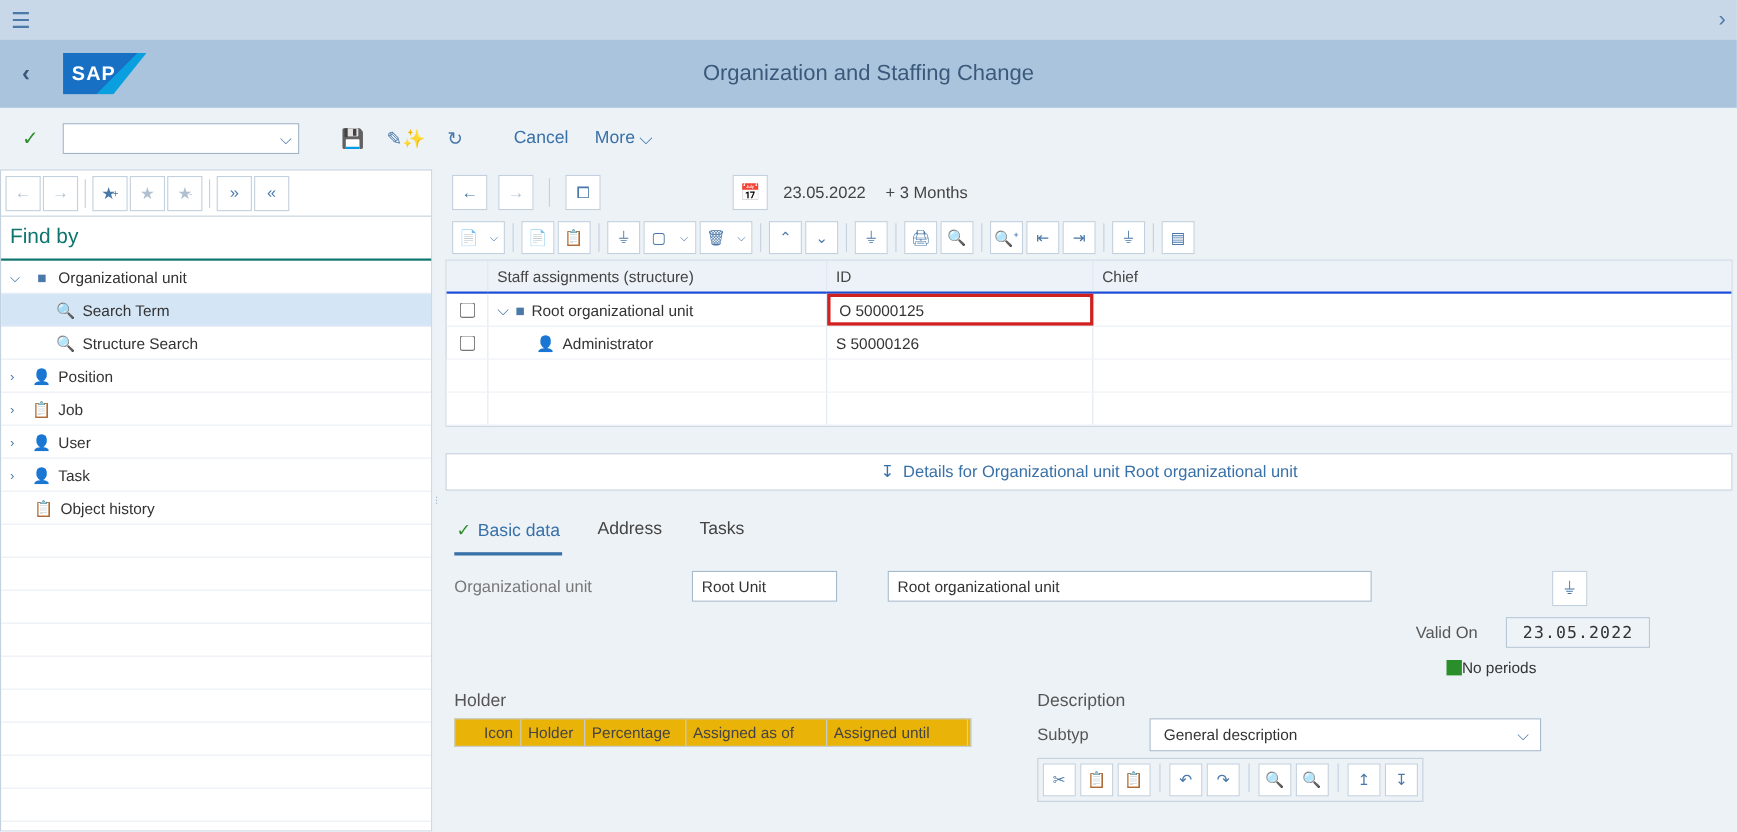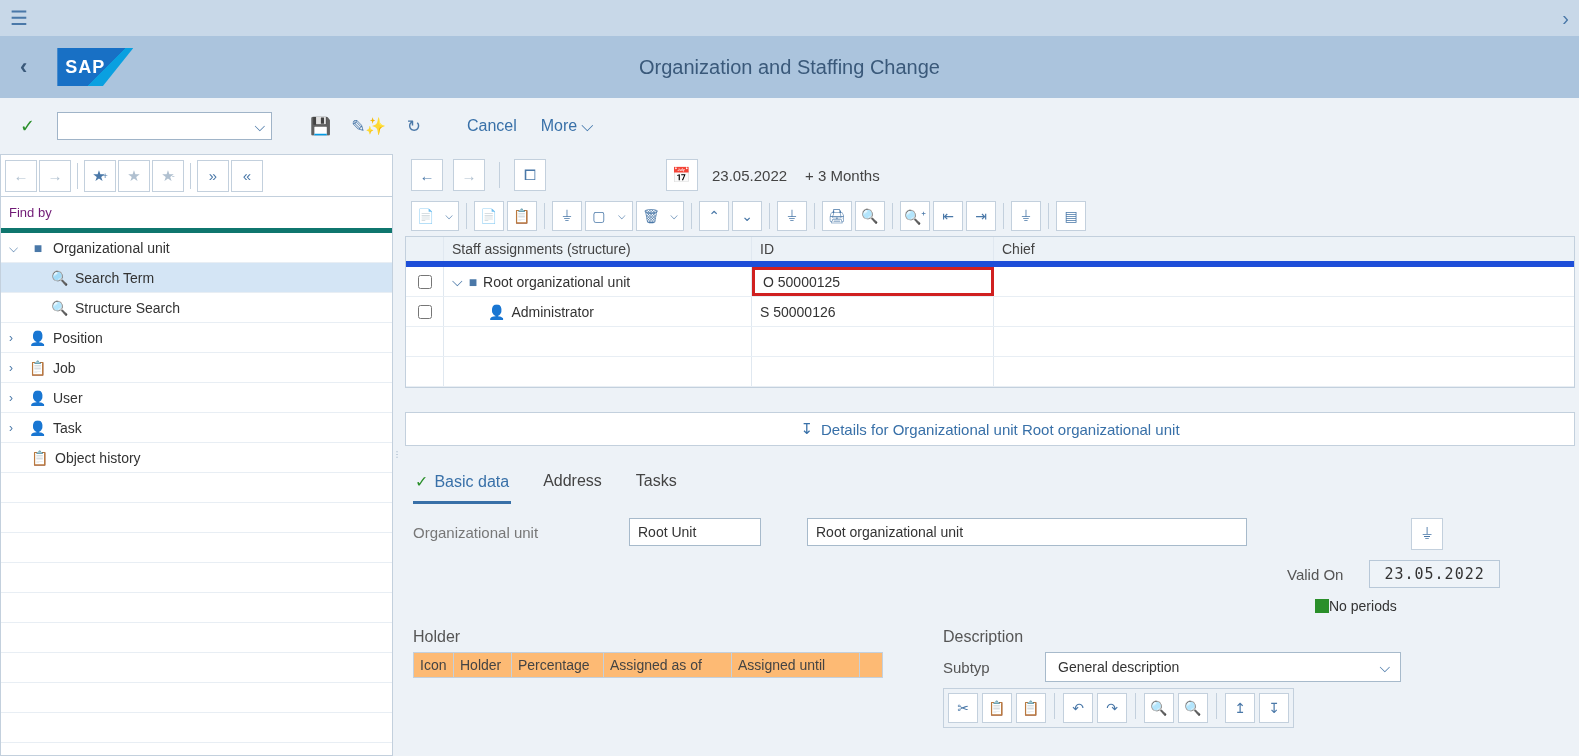--- a/index.html
+++ b/index.html
@@ -27,41 +27,41 @@
 .main { display:flex; height: calc(100vh - 154px); }
 .splitter { width:8px; background:#edf2f7; position:relative; display:flex; align-items:center; justify-content:center;}
 .splitter .dots { color:#8ea4ba; font-size:8px; line-height:4px;}
 
 
 .sidebar { width: 395px; border:1px solid #c3d0dd; background:#fff; display:flex; flex-direction:column;}
 .sb-tools { height:42px; border-bottom:1px solid #c3d0dd; display:flex; align-items:center; padding:0 4px; gap:2px;}
 .icon-btn { width:32px; height:32px; border:1px solid #c3d0dd; background:#fff; display:flex; align-items:center; justify-content:center; color:#4a78a8; font-size:15px; cursor:pointer;}
 .icon-btn.disabled { color:#b0c0d0; }
 .sep { width:1px; height:26px; background:#c3d0dd; margin:0 4px;}
-.findby-label { padding:8px 8px; color:#701a75; font-size:13px; border-bottom:5px solid #0f766e;}
+.findby-label { padding:8px 8px; color:#0f766e; font-size:19px; border-bottom:2px solid #0f766e;}
 .tree { flex:1; overflow:auto;}
 .tree-row { height:30px; display:flex; align-items:center; padding-left:8px; border-bottom:1px solid #e8eef4; cursor:pointer; gap:6px;}
 .tree-row.selected { background:#d4e5f5;}
 .tree-row .arrow { width:14px; color:#4a78a8; font-size:12px;}
 .tree-row .ticon { color:#4a78a8; font-size:14px; width:18px; text-align:center;}
 .tree-row.i1 { padding-left: 30px; }
 .tree-row.i2 { padding-left: 50px; }
 
 
 .content { flex:1; background:#edf2f7; padding:0 4px; display:flex; flex-direction:column;}
 .c-tools1 { height:42px; display:flex; align-items:center; gap:10px; padding:4px 6px;}
 .c-tools2 { height:40px; display:flex; align-items:center; gap:3px; padding:0 6px;}
 .icon-btn.sm { width:30px; height:30px; font-size:14px;}
 .icon-btn.split { width:48px; display:flex; justify-content:space-around;}
 .date-nav .dtxt { color:#444; font-size:15px; margin:0 4px;}
 
 
 .struct-table { border:1px solid #c3d0dd; background:#fff;}
 .st-head, .st-row { display:flex; height:30px; align-items:center;}
-.st-head { background:#ecf2f7; border-bottom:6px solid #1d4ed8; font-size:14px; color:#444;}
+.st-head { background:#ecf2f7; border-bottom:2px solid #1d4ed8; font-size:14px; color:#444;}
 .st-row { border-bottom:1px solid #e8eef4; font-size:14px;}
 .st-row.empty { background:#fff;}
 .col-cb { width:38px; display:flex; justify-content:center; border-right:1px solid #e0e8f0; height:100%; align-items:center;}
 .col-cb input { width:14px; height:14px;}
 .col-staff { width:308px; padding-left:8px; display:flex; align-items:center; gap:6px; border-right:1px solid #e0e8f0; height:100%;}
 .col-id { width:242px; padding-left:8px; border-right:1px solid #e0e8f0; height:100%; display:flex; align-items:center;}
 .col-chief { flex:1; padding-left:8px; height:100%; display:flex; align-items:center;}
 .col-id.highlighted { border:3px solid #d02020; }
 
 
@@ -85,21 +85,21 @@
 .valid-row { display:flex; align-items:center; gap:26px;}
 .valid-row .vlabel { color:#555; font-size:15px;}
 .date-box { border:1px solid #b8c8d8; background:#eef3f8; padding:4px 14px; font-family:monospace; font-size:15px; letter-spacing:1px;}
 .noperiods { display:flex; align-items:center; padding-left:28px;}
 .noperiods .sq { width:14px; height:14px; background:#2a8f2a;}
 
 
 .lower { display:flex; gap:60px; padding:0 8px;}
 .lower-left { width:470px;}
 .lower-left h4, .lower-right h4 { font-weight:normal; color:#555; font-size:16px; margin-bottom:6px;}
-.holder-head { display:flex; border:1px solid #c3d0dd; background:#fdba74;}
+.holder-head { display:flex; border:1px solid #c3d0dd; background:#eab308;padding-left:20px;}
 .holder-head .hc { border-right:1px solid #c3d0dd; padding:4px 6px; font-size:14px; color:#444;}
 .lower-right { flex:1;}
 .desc-row { display:flex; align-items:center; gap:14px;}
 .desc-row .dlabel { color:#555; font-size:15px; width:88px;}
 .select-box { position:relative; width:356px; height:30px; border:1px solid #a7bacb; background:#fff; display:flex; align-items:center; padding:0 10px 0 12px; justify-content:space-between;}
 .select-box .chev { color:#4a78a8;}
 .desc-tools { margin-top:6px; display:flex; gap:4px; border:1px solid #c3d0dd; padding:4px; width:fit-content;}
 </style>
 </head>
 <body>

